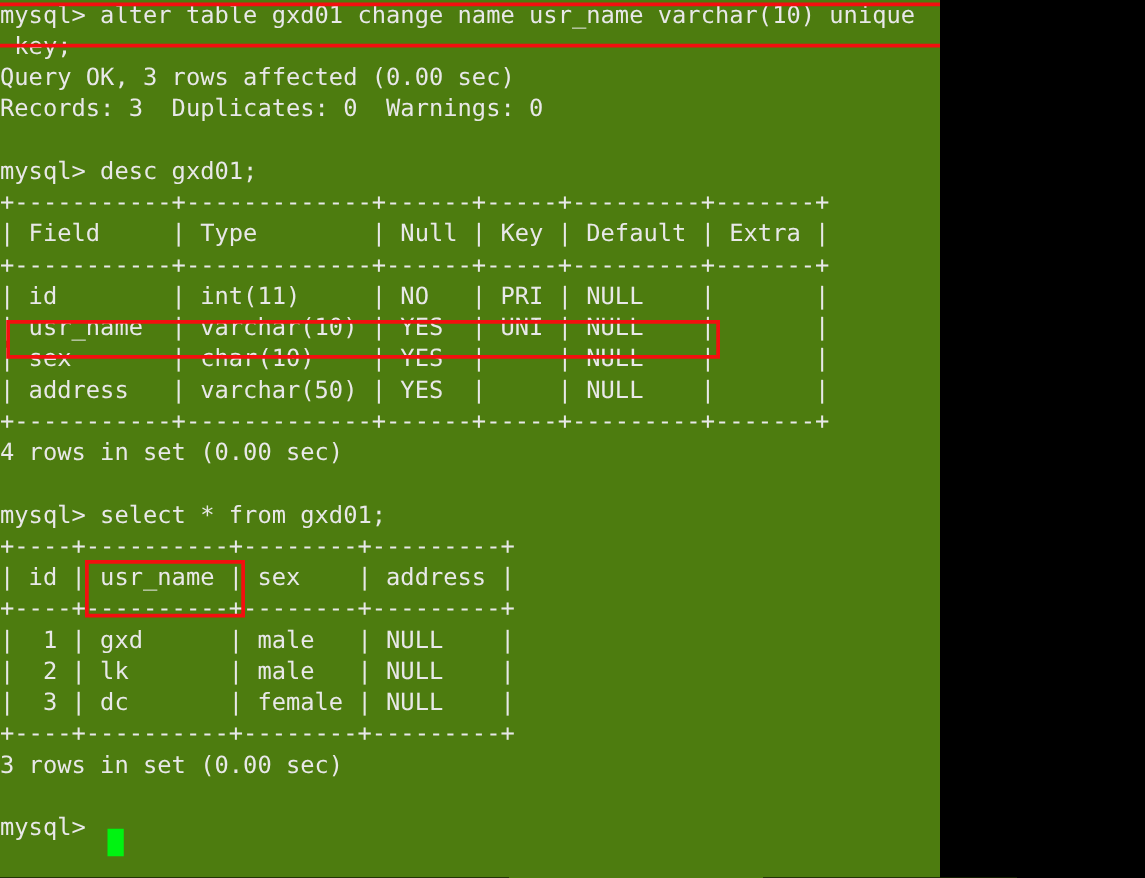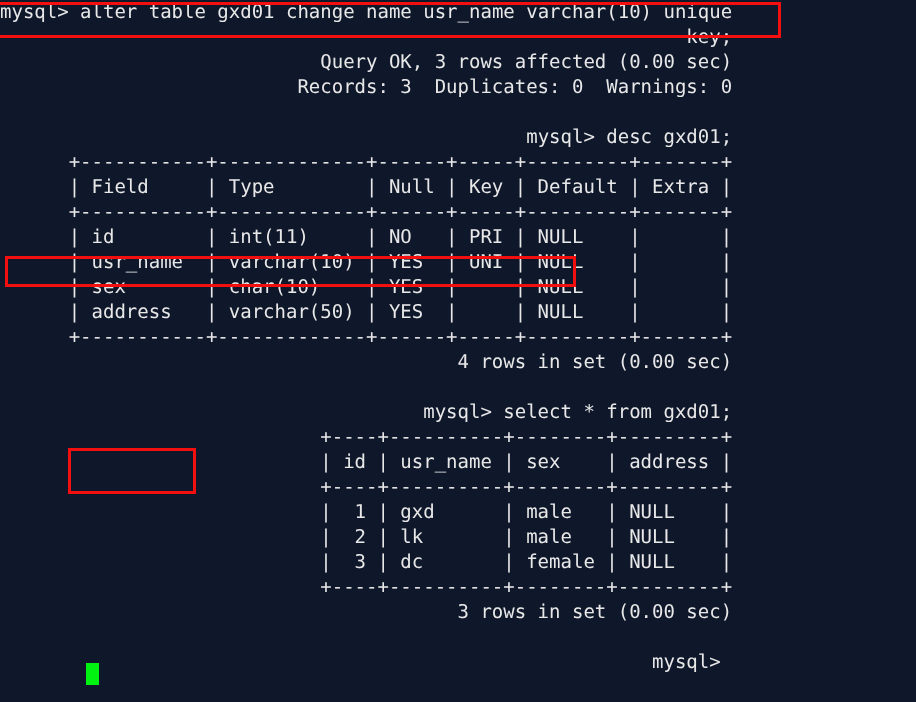--- a/index.html
+++ b/index.html
@@ -3,28 +3,27 @@
 <meta charset="utf-8">
 <title>MySQL Terminal</title>
 <style>
   html, body {
     margin: 0;
     padding: 0;
     background: #000000;
   }
   #terminal {
     position: relative;
-    width: 916px;
+    width: 752px;
     height: 702px;
-    background: #0f172a;
+    background: #4d7c0f;
     overflow: hidden;
     font-family: "DejaVu Sans Mono", "Liberation Mono", monospace;
     font-size: 19px;
     line-height: 25px;
-    text-align: right;
   }
   #console-text {
     position: absolute;
     left: 0;
     top: 0;
     margin: 0;
     padding: 0;
     white-space: pre;
     color: #e8e8e8;
     font-family: "DejaVu Sans Mono", "Liberation Mono", monospace;

